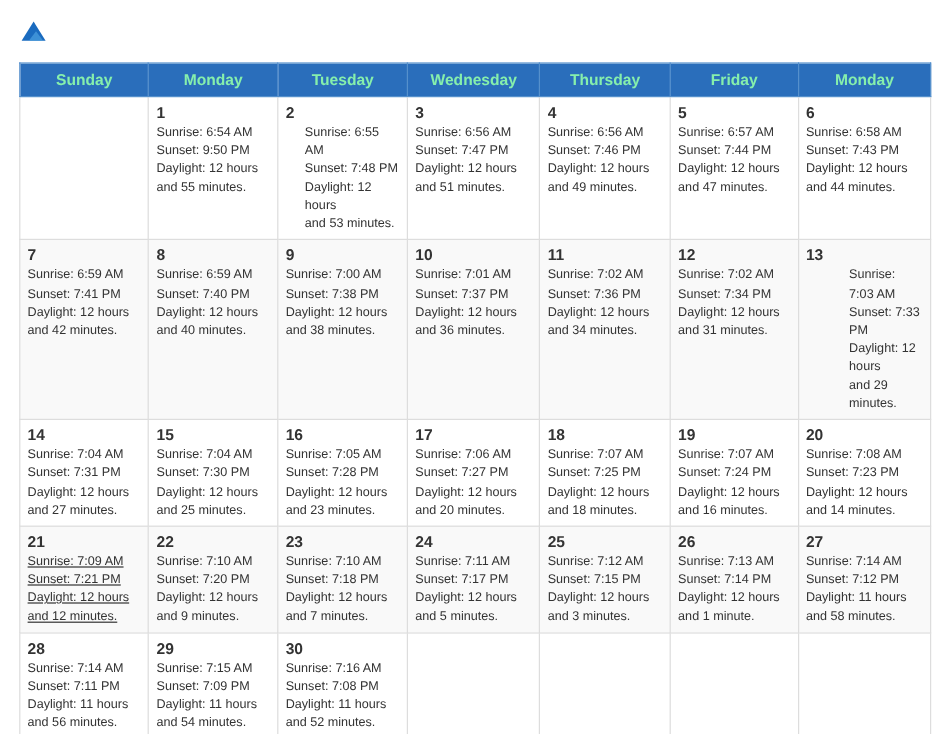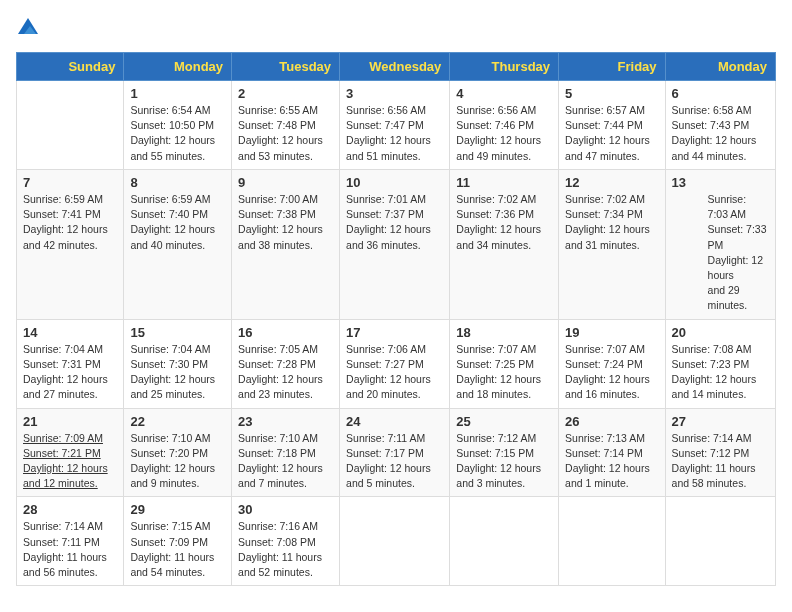--- a/index.html
+++ b/index.html
@@ -52,22 +52,22 @@
       font-size: 15px;
       color: #555;
     }
     .calendar {
       width: 100%;
       border-collapse: collapse;
       border: 1px solid #ccc;
     }
     .calendar th {
       background-color: #2a6ebb;
-      color: #fde047;
-      text-align: right;
+      color: #86efac;
+      text-align: center;
       padding: 6px 8px;
       font-size: 13px;
       border: 1px solid #5590cc;
     }
     .calendar td {
       vertical-align: top;
       padding: 5px 6px;
       border: 1px solid #ddd;
       width: 113px;
       min-height: 80px;
@@ -125,27 +125,27 @@
         <th>Friday</th>
         <th>Monday</th>
       </tr>
   </thead>
   <tbody id="calendar-body">
   <tr>
         <td class="empty-cell"></td>
         <td>
           <span class="day-number">1</span>
           <div class="day-info" style="white-space: pre-line;">Sunrise: 6:54 AM
-Sunset: 10:50 PM
+Sunset: 9:50 PM
 Daylight: 12 hours
 and 55 minutes.</div>
         </td>
         <td>
           <span class="day-number">2</span>
-          <div class="day-info" style="white-space: pre-line;">Sunrise: 6:55 AM
+          <div class="day-info" style="white-space: pre-line; margin-left: 16px;">Sunrise: 6:55 AM
 Sunset: 7:48 PM
 Daylight: 12 hours
 and 53 minutes.</div>
         </td>
         <td>
           <span class="day-number">3</span>
           <div class="day-info" style="white-space: pre-line;">Sunrise: 6:56 AM
 Sunset: 7:47 PM
 Daylight: 12 hours
 and 51 minutes.</div>

